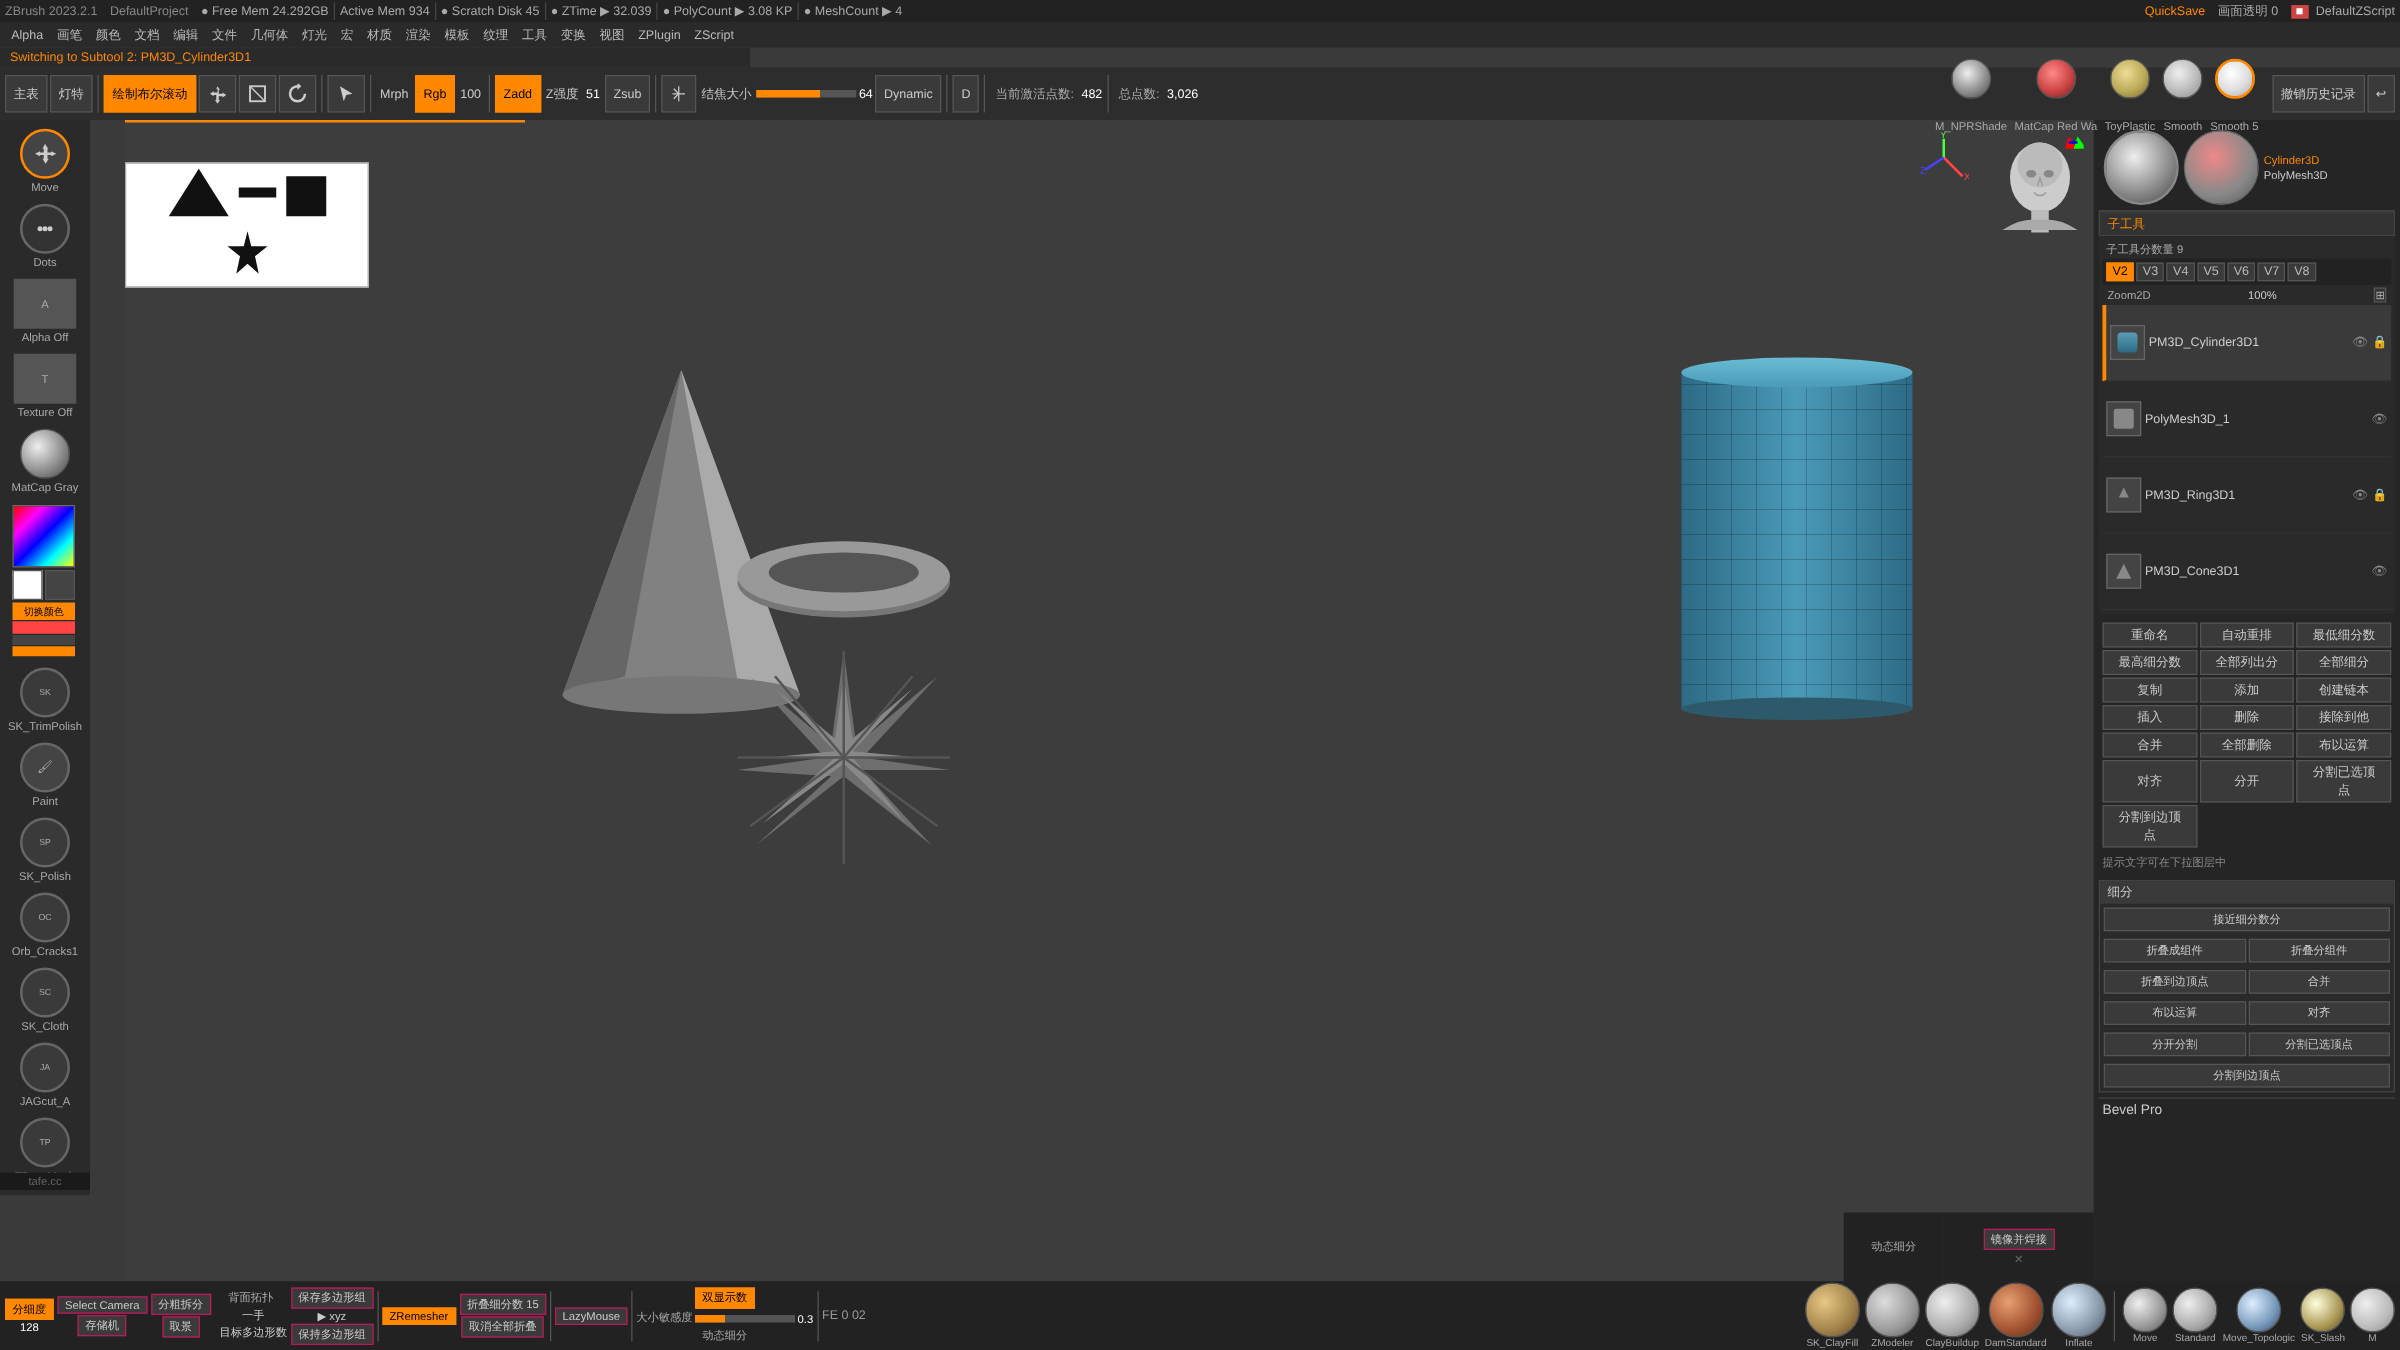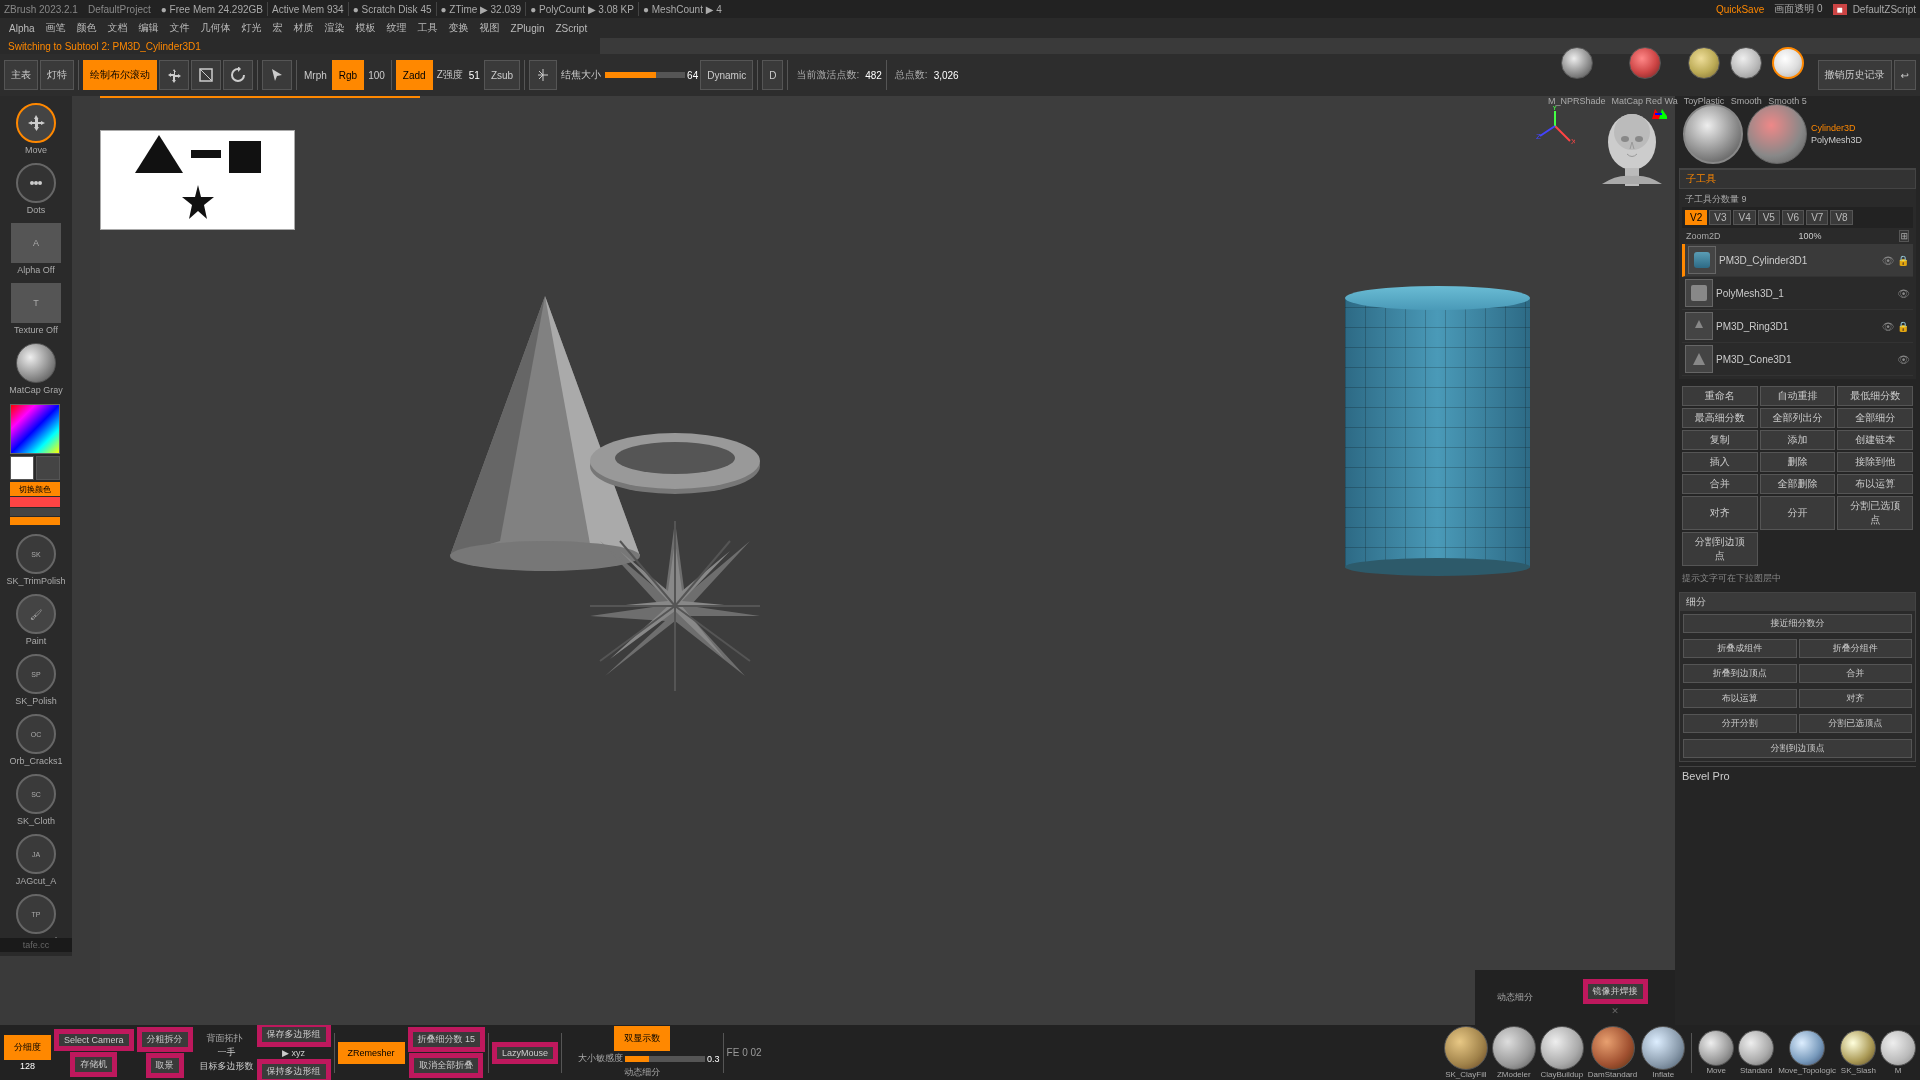--- a/index.html
+++ b/index.html
@@ -223,21 +223,21 @@
     }
     .rp-content {
       background: #2a2a2a;
       padding: 3px;
     }
 
     
     .subtool-item {
       display: flex;
       align-items: center;
-      padding: 2px 3px;
+      padding: 16px 3px;
       cursor: pointer;
       border-bottom: 1px solid #333;
       gap: 3px;
     }
     .subtool-icon {
       width: 28px;
       height: 28px;
       background: #444;
       border: 1px solid #666;
       display: flex;
@@ -283,21 +283,21 @@
     }
     .bb-group {
       display: flex;
       flex-direction: column;
       align-items: center;
       gap: 1px;
     }
     .bb-btn {
       background: #3a3a3a;
       color: #ccc;
-      border: 5px solid #be185d;
+      border: 1px solid #be185d;
       padding: 1px 5px;
       font-size: 9px;
       cursor: pointer;
       white-space: nowrap;
     }
     .bb-btn.orange { background: #f80; color: #000; border-color: #f80; }
     .bb-label { font-size: 9px; color: #aaa; }
     .bm-ball {
       width: 44px;
       height: 44px;
@@ -875,21 +875,21 @@
 
   <div class="bb-group">
     <button class="bb-btn">LazyMouse</button>
   </div>
 
   <div style="background:#555;width:1px;height:40px;"></div>
 
   <div class="bb-group">
     <button class="bb-btn orange">双显示数</button>
     <div style="display:flex;align-items:center;gap:2px;">
-      <span style="font-size:9px;color:#aaa;margin-left:13px;">大小敏感度</span>
+      <span style="font-size:9px;color:#aaa;">大小敏感度</span>
       <div style="width:80px;height:6px;background:#555;position:relative;">
         <div style="width:30%;height:100%;background:#f80;"></div>
       </div>
       <span style="font-size:9px;color:#fff;">0.3</span>
     </div>
     <span style="font-size:9px;color:#aaa;">动态细分</span>
   </div>
 
   <div style="background:#555;width:1px;height:40px;"></div>
 

